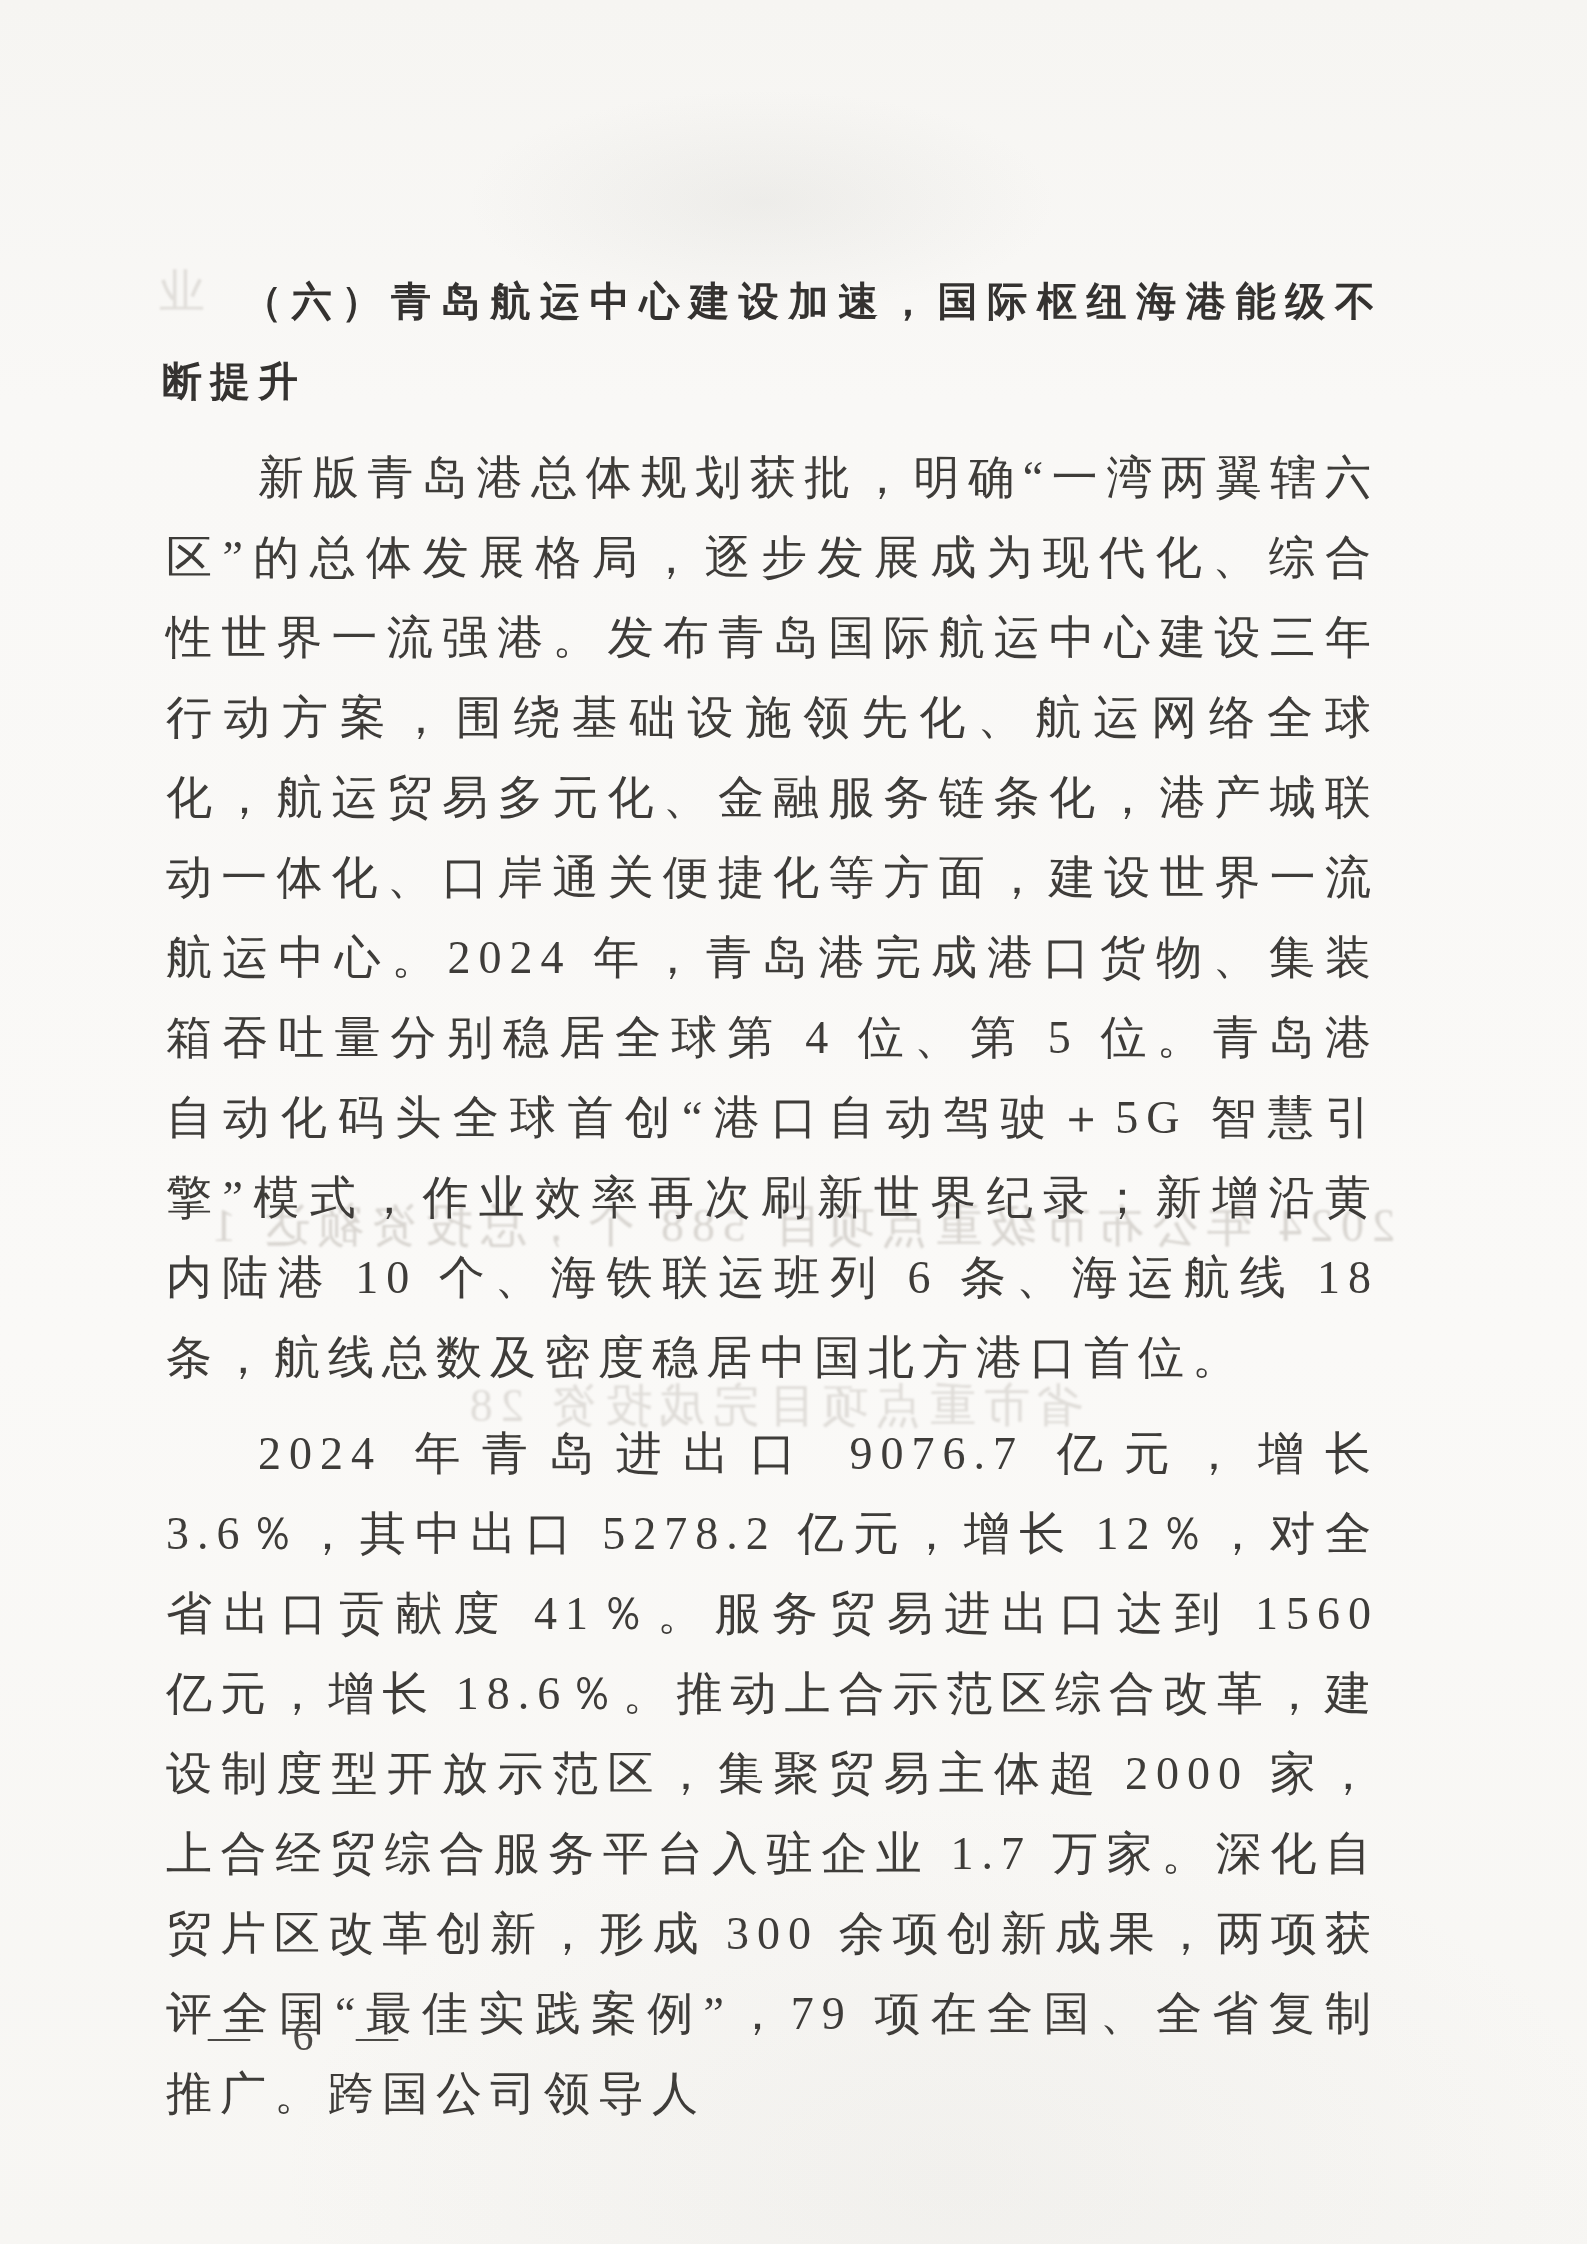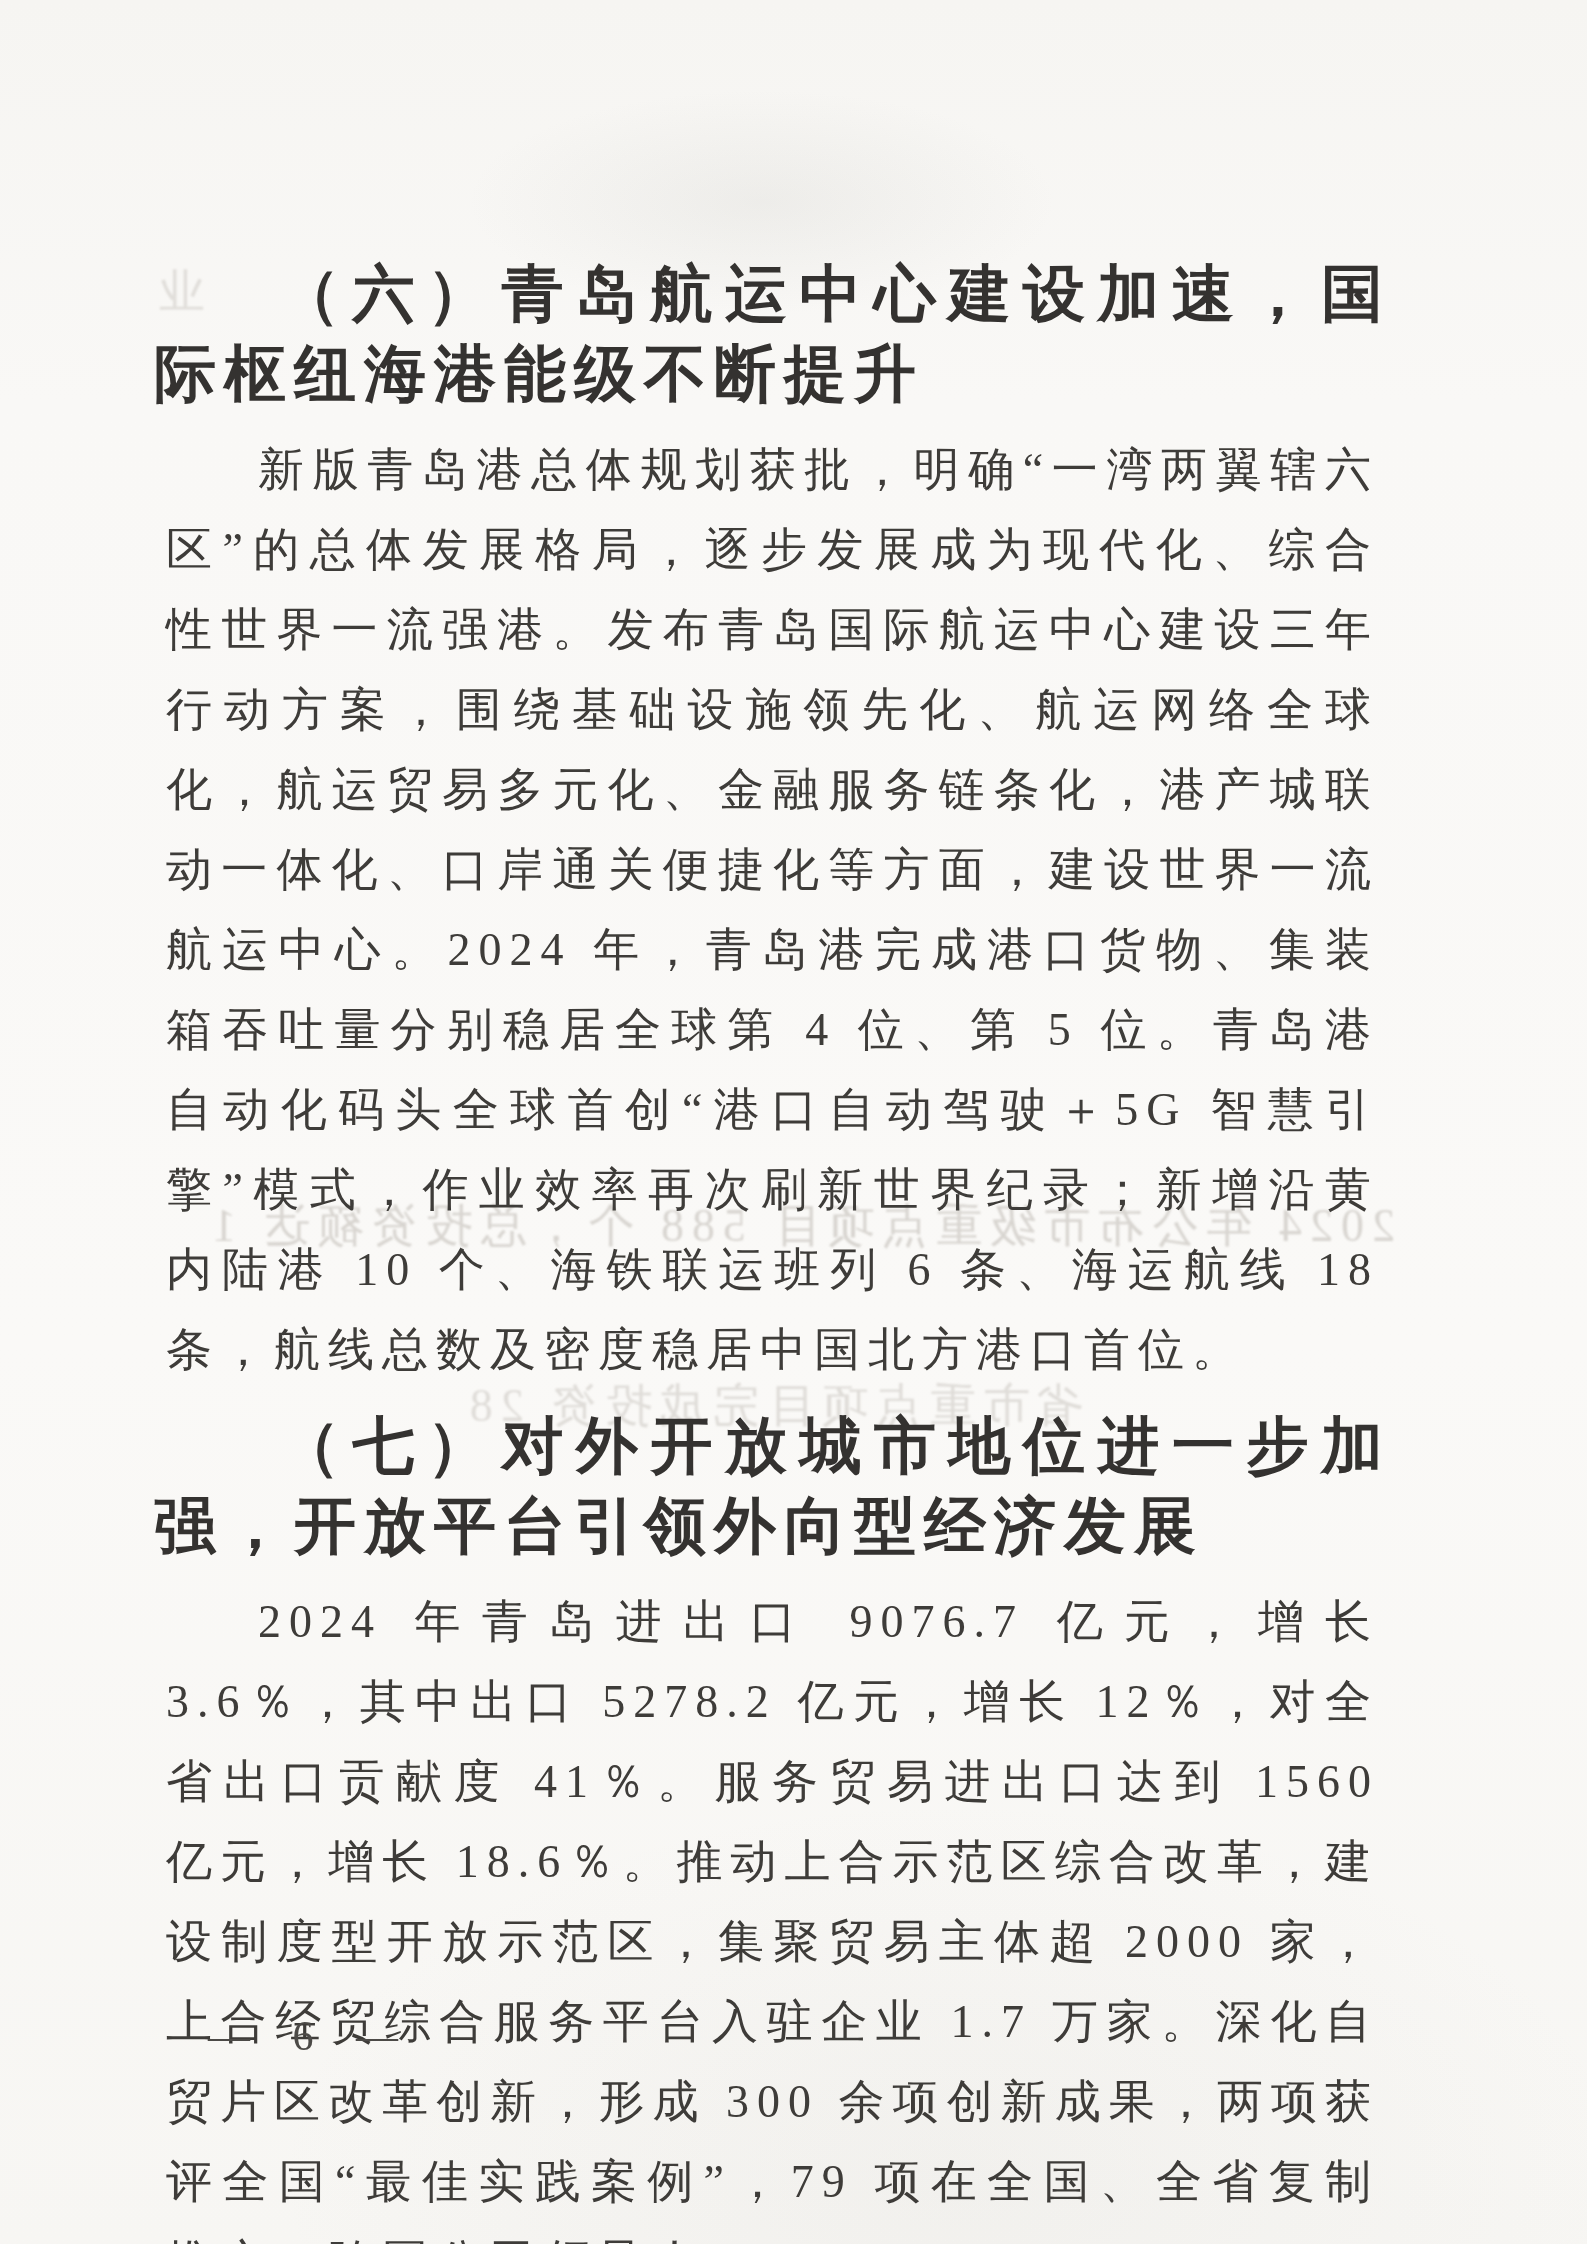--- a/index.html
+++ b/index.html
@@ -21,22 +21,22 @@
     font-family: "Liberation Serif", "DejaVu Serif", serif;
     color: #3e3c39;
   }
   .content {
     position: absolute;
     left: 150px;
     top: 250px;
     width: 1245px;
   }
   .content h2 {
-    margin: 4px;
-    font-size: 62px;
+    margin: 12px;
+    font-size: 40px;
     font-weight: 700;
     color: #343230;
     line-height: 80px;
     letter-spacing: 8px;
     text-indent: 2em;
     text-align: justify;
     text-justify: inter-character;
   }
   .content p {
     margin: 16px;
@@ -81,19 +81,18 @@
 
 <div class="page">
 
   <div class="ghost ghost-0">业</div>
   <div class="ghost ghost-1">2024 年公布市级重点项目 588 个，总投资额达 1</div>
   <div class="ghost ghost-2">省市重点项目完成投资 28</div>
 
   <div class="content">
     <h2>（六）青岛航运中心建设加速，国际枢纽海港能级不断提升</h2>
     <p>新版青岛港总体规划获批，明确“一湾两翼辖六区”的总体发展格局，逐步发展成为现代化、综合性世界一流强港。发布青岛国际航运中心建设三年行动方案，围绕基础设施领先化、航运网络全球化，航运贸易多元化、金融服务链条化，港产城联动一体化、口岸通关便捷化等方面，建设世界一流航运中心。2024 年，青岛港完成港口货物、集装箱吞吐量分别稳居全球第 4 位、第 5 位。青岛港自动化码头全球首创“港口自动驾驶＋5G 智慧引擎”模式，作业效率再次刷新世界纪录；新增沿黄内陆港 10 个、海铁联运班列 6 条、海运航线 18 条，航线总数及密度稳居中国北方港口首位。</p>
-    <h2>（七）对外开放城市地位进一步加强，开放平台引领外向型经济发展</h2>
     <p>2024 年青岛进出口 9076.7 亿元，增长 3.6％，其中出口 5278.2 亿元，增长 12％，对全省出口贡献度 41％。服务贸易进出口达到 1560 亿元，增长 18.6％。推动上合示范区综合改革，建设制度型开放示范区，集聚贸易主体超 2000 家，上合经贸综合服务平台入驻企业 1.7 万家。深化自贸片区改革创新，形成 300 余项创新成果，两项获评全国“最佳实践案例”，79 项在全国、全省复制推广。跨国公司领导人</p>
   </div>
 
   <div class="footer">— 6 —</div>
 
 </div>
 
 </body></html>

